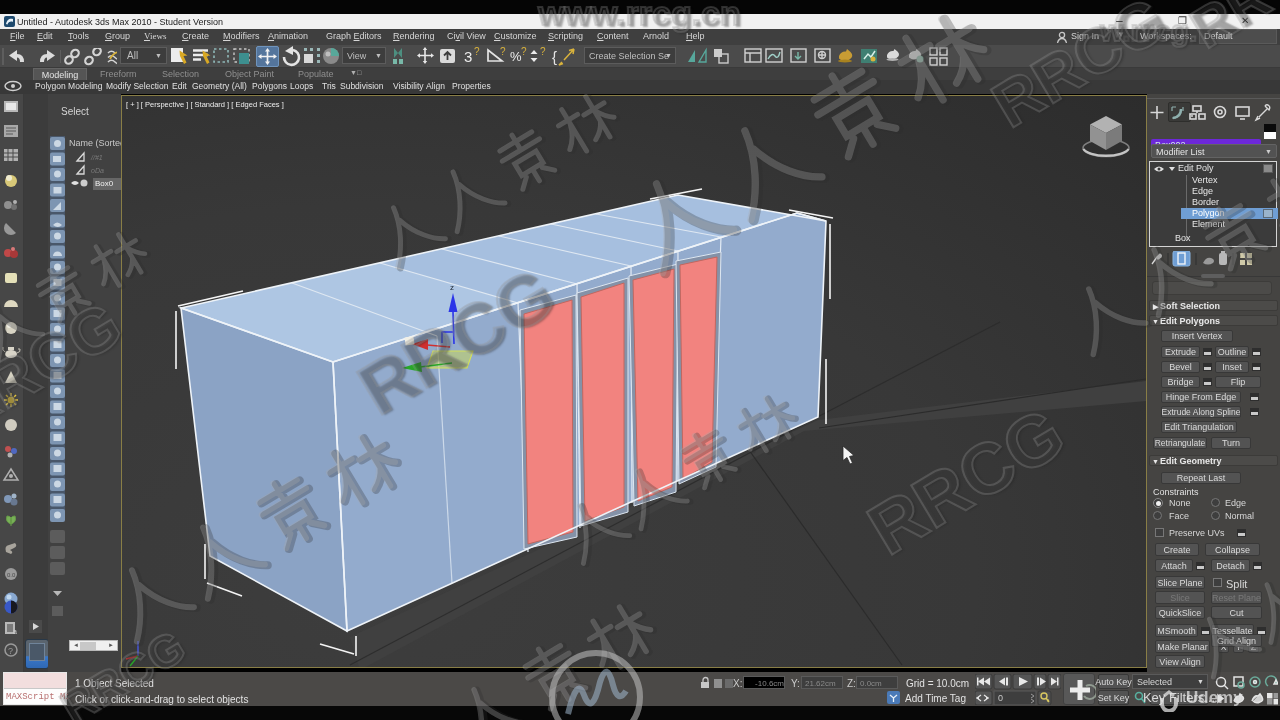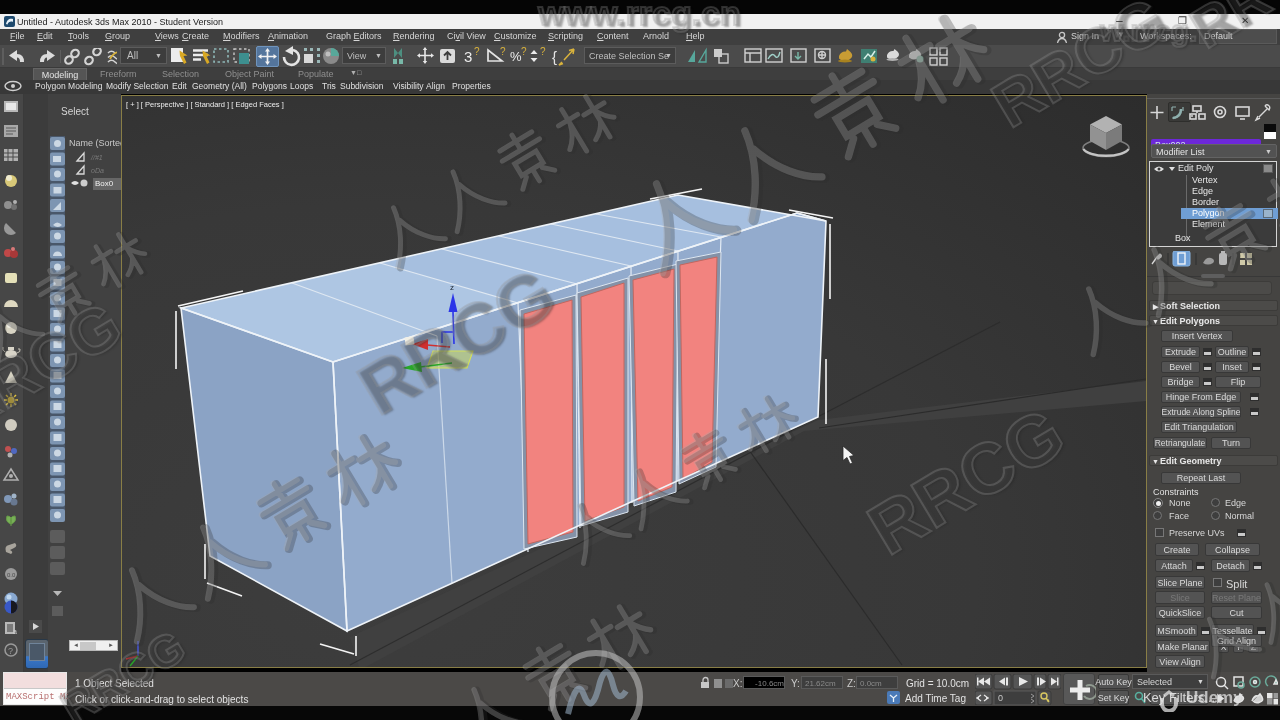--- a/index.html
+++ b/index.html
@@ -52,21 +52,21 @@
   <span class="abs" style="left:17px;top:3px;">Untitled - Autodesk 3ds Max 2010 - Student Version</span>
   <span class="abs" style="left:1116px;top:0px;font-size:12px;color:#333;">–</span>
   <span class="abs" style="left:1178px;top:1px;font-size:10px;color:#333;">❐</span>
   <span class="abs" style="left:1241px;top:1px;font-size:10px;color:#333;">✕</span>
 </div>
 <div class="abs" id="menubar">
   <span class="mi" style="left:10px;"><u>F</u>ile</span>
   <span class="mi" style="left:37px;"><u>E</u>dit</span>
   <span class="mi" style="left:68px;"><u>T</u>ools</span>
   <span class="mi" style="left:105px;"><u>G</u>roup</span>
-  <span class="mi" style="left:155px;"><u>V</u>iews</span>
+  <span class="mi" style="left:144px;font-family:Liberation Serif, serif;"><u>V</u>iews</span>
   <span class="mi" style="left:182px;"><u>C</u>reate</span>
   <span class="mi" style="left:223px;"><u>M</u>odifiers</span>
   <span class="mi" style="left:268px;"><u>A</u>nimation</span>
   <span class="mi" style="left:326px;">Graph <u>E</u>ditors</span>
   <span class="mi" style="left:393px;"><u>R</u>endering</span>
   <span class="mi" style="left:447px;">Ci<u>v</u>il View</span>
   <span class="mi" style="left:494px;"><u>C</u>ustomize</span>
   <span class="mi" style="left:548px;"><u>S</u>cripting</span>
   <span class="mi" style="left:597px;"><u>C</u>ontent</span>
   <span class="mi" style="left:643px;">Arnold</span>

